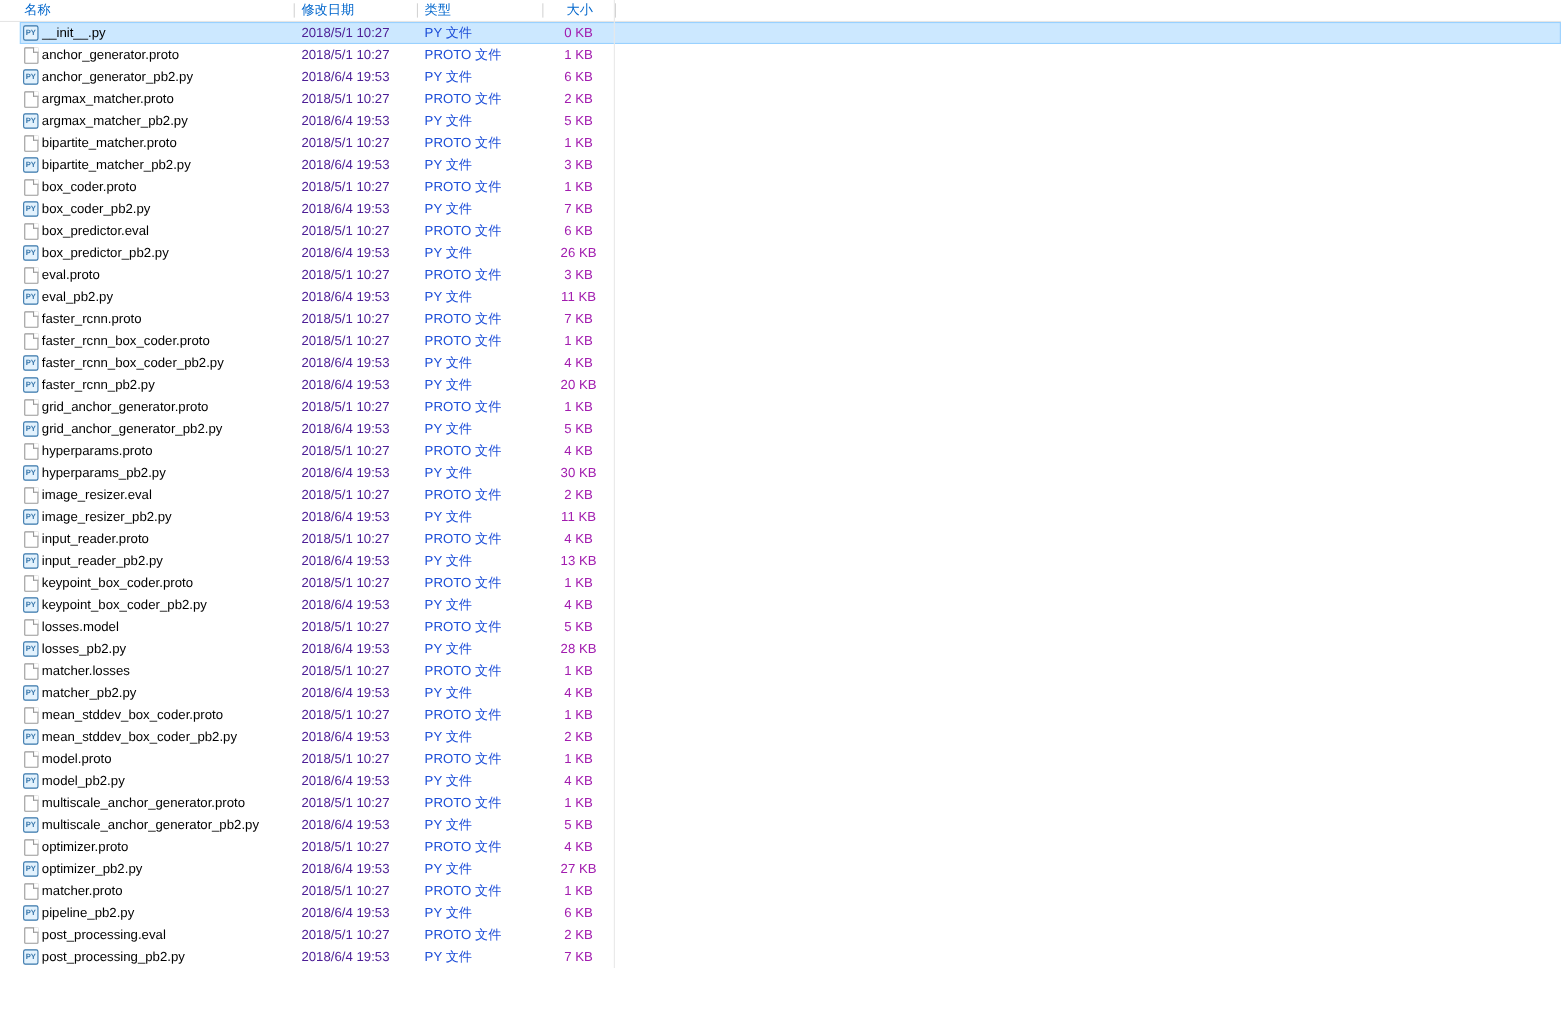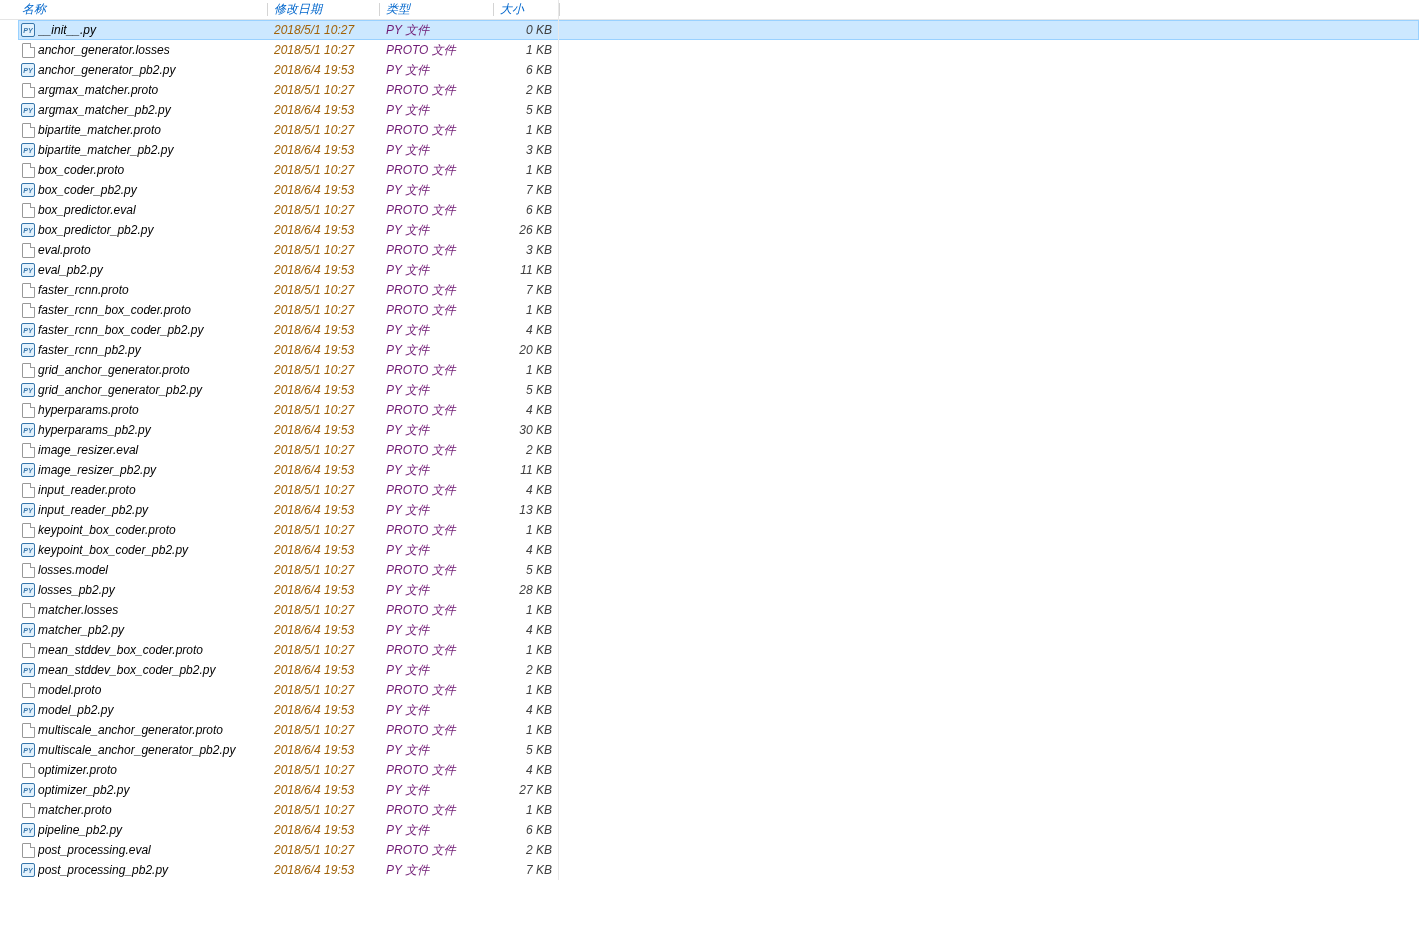--- a/index.html
+++ b/index.html
@@ -10,40 +10,39 @@
     body {
       font-family: "Microsoft YaHei", "Segoe UI", Tahoma, sans-serif;
       font-size: 12px;
       background: #ffffff;
       color: #000000;
       width: 1419px;
     }
     .file-list {
       padding-left: 18px;
       padding-top: 0;
-      font-style: italic;
     }
     .header-row {
       display: flex;
       height: 20px;
       align-items: center;
       color: #0066cc;
       font-size: 12px;
       border-bottom: 1px solid #e5e5e5;
       position: relative;
       margin-left: -18px;
     }
     .header-col {
       padding: 0 6px;
       position: relative;
     }
     .header-col.name { width: 268px; padding-left: 22px; }
     .header-col.date { width: 112px; }
     .header-col.type { width: 114px; }
-    .header-col.size { width: 66px; }
+    .header-col.size { width: 66px; text-align: center; }
     .col-divider {
       position: absolute;
       right: 0;
       top: 2px;
       bottom: 2px;
       width: 1px;
       background: #d4d4d4;
     }
     .file-row {
       display: flex;
@@ -66,32 +65,32 @@
     }
     .col-name {
       width: 230px;
       padding-right: 6px;
       overflow: hidden;
       text-overflow: ellipsis;
     }
     .col-date {
       width: 112px;
       padding: 0 6px;
-      color: #a16207;
+      color: #4c1d95;
     }
     .col-type {
       width: 114px;
       padding: 0 6px;
-      color: #701a75;
+      color: #1d4ed8;
     }
     .col-size {
       width: 64px;
       padding: 0 6px;
-      text-align: right;
-      color: #404040;
+      text-align: center;
+      color: #a21caf;
     }
     .icon-py {
       width: 14px;
       height: 14px;
       display: flex;
       align-items: center;
       justify-content: center;
       font-size: 7px;
       font-weight: bold;
       color: #3776ab;
@@ -158,21 +157,21 @@
         </div>
         <div class="col-name">__init__.py</div>
         <div class="col-date">2018/5/1 10:27</div>
         <div class="col-type">PY 文件</div>
         <div class="col-size">0 KB</div>
       </div>
       <div class="file-row">
         <div class="icon-cell">
           <div class="icon-proto"></div>
         </div>
-        <div class="col-name">anchor_generator.losses</div>
+        <div class="col-name">anchor_generator.proto</div>
         <div class="col-date">2018/5/1 10:27</div>
         <div class="col-type">PROTO 文件</div>
         <div class="col-size">1 KB</div>
       </div>
       <div class="file-row">
         <div class="icon-cell">
           <div class="icon-py">PY</div>
         </div>
         <div class="col-name">anchor_generator_pb2.py</div>
         <div class="col-date">2018/6/4 19:53</div>

